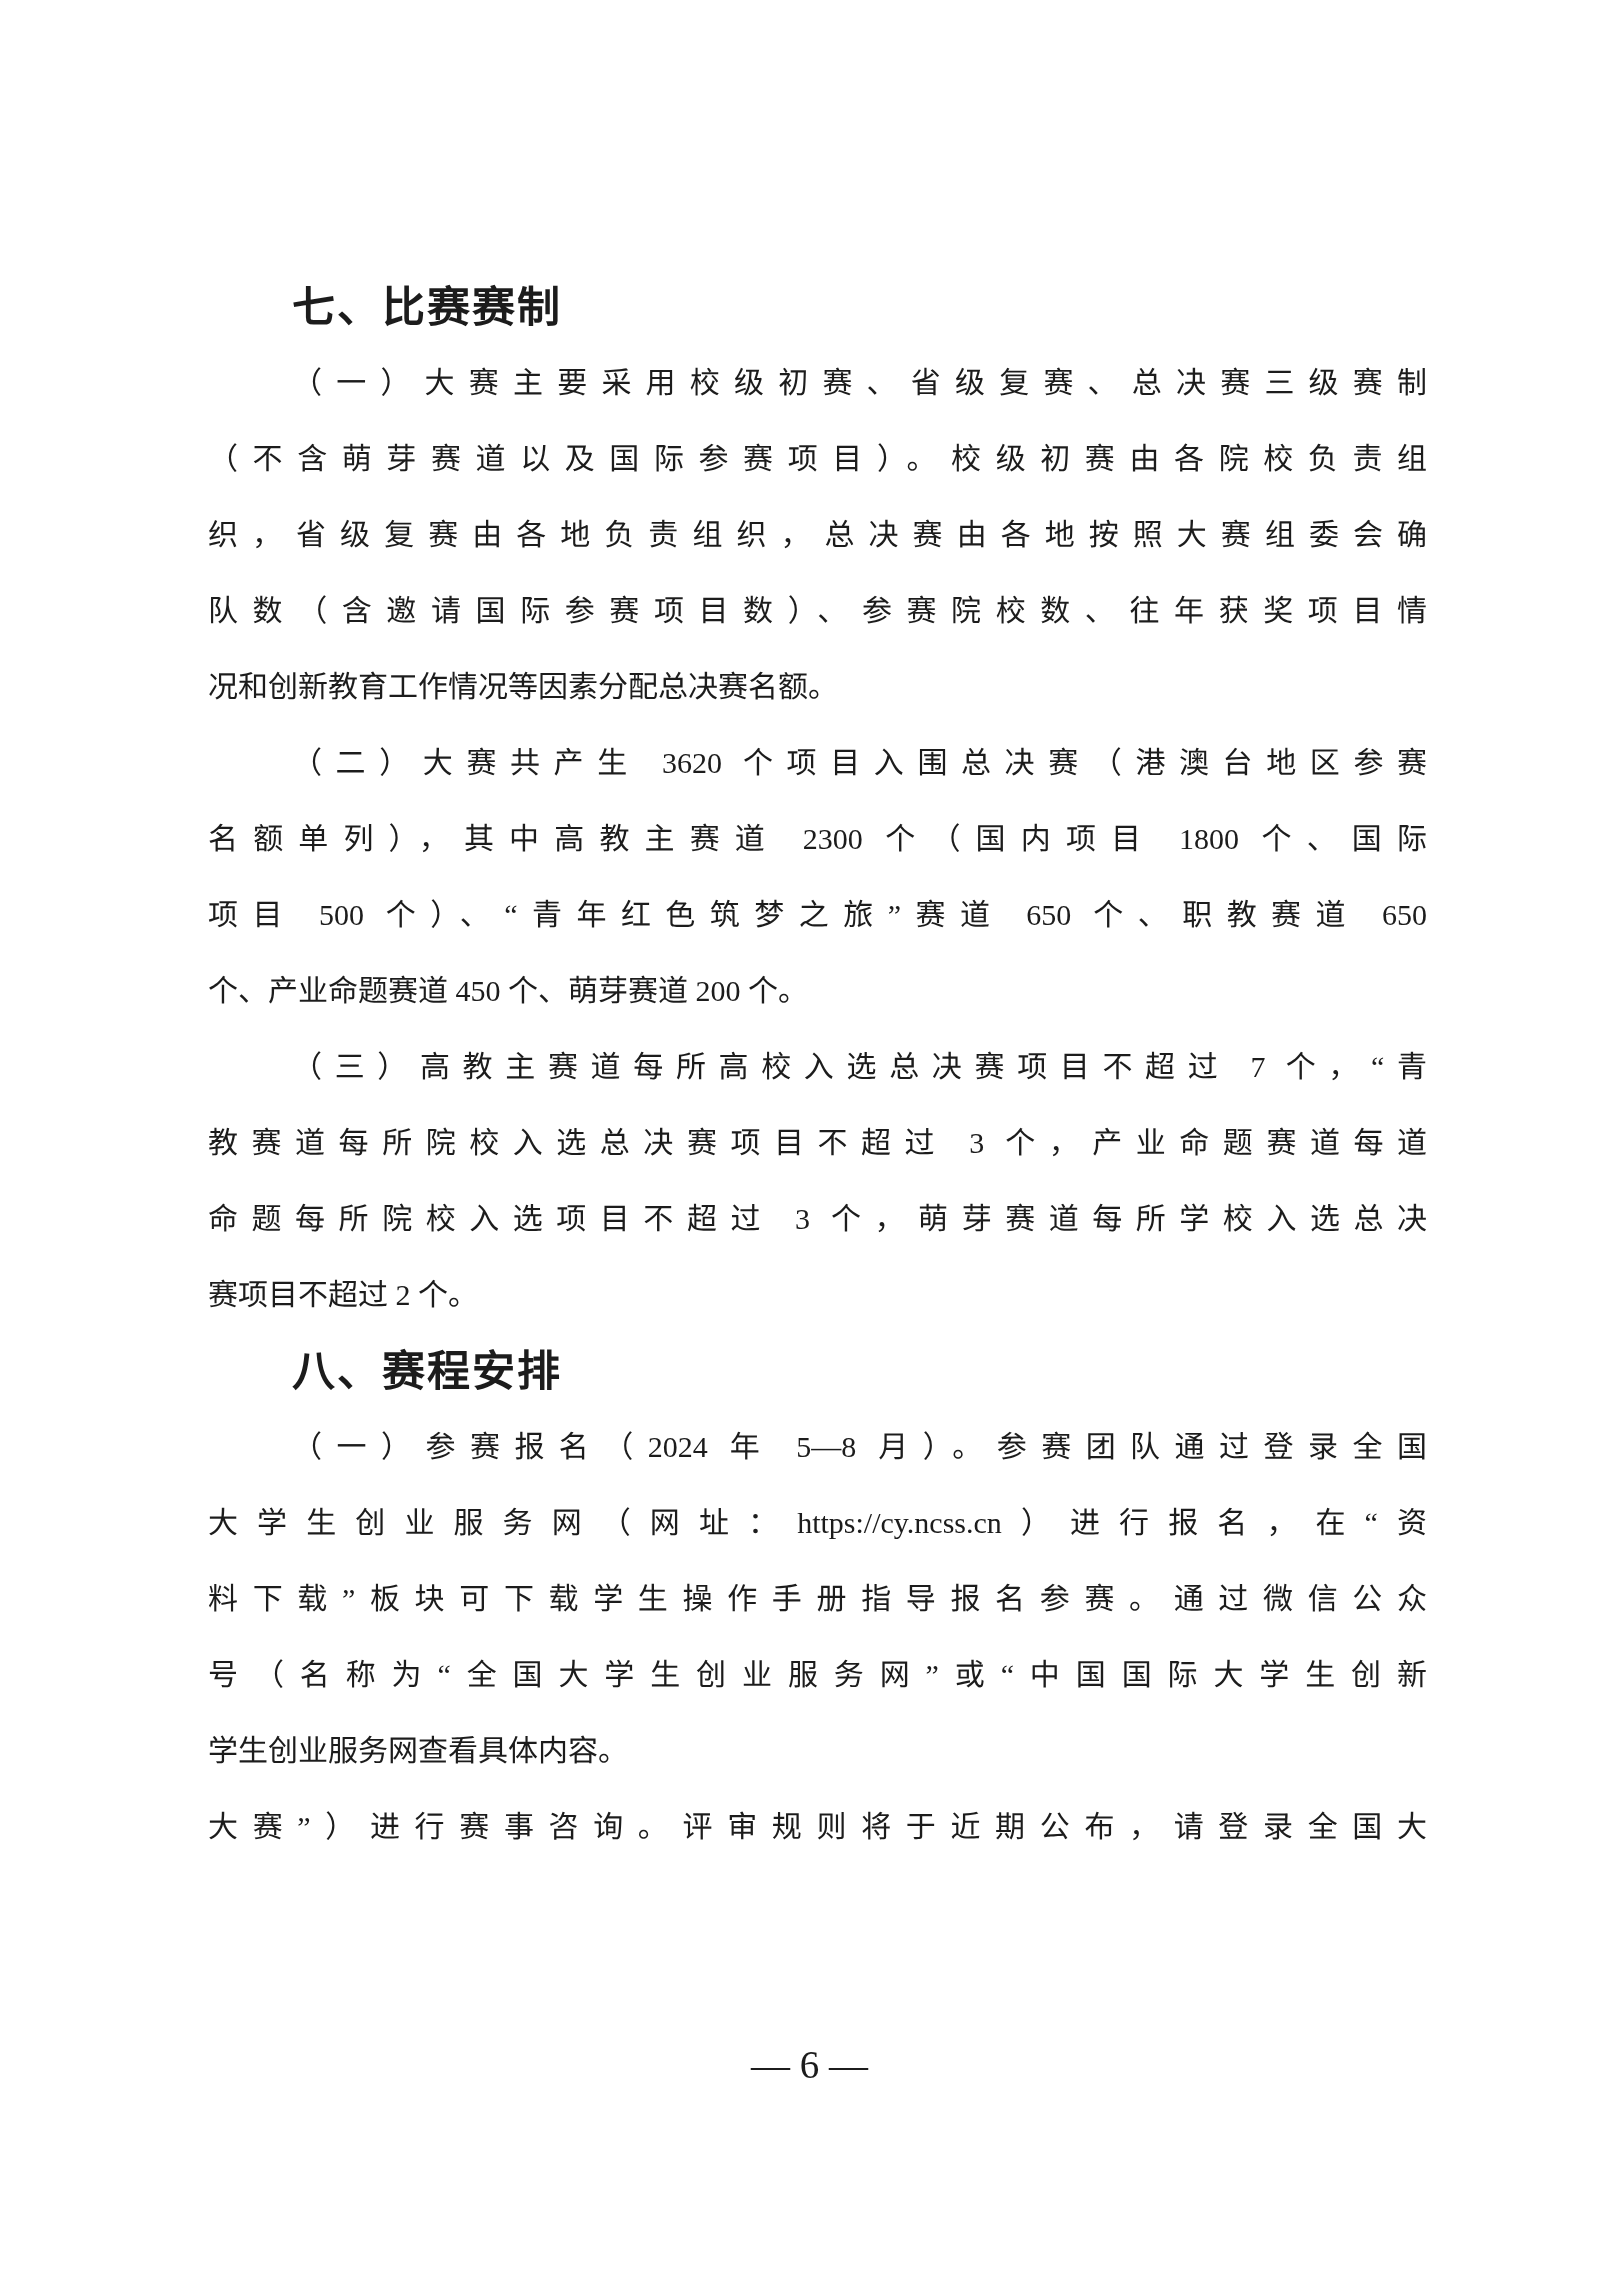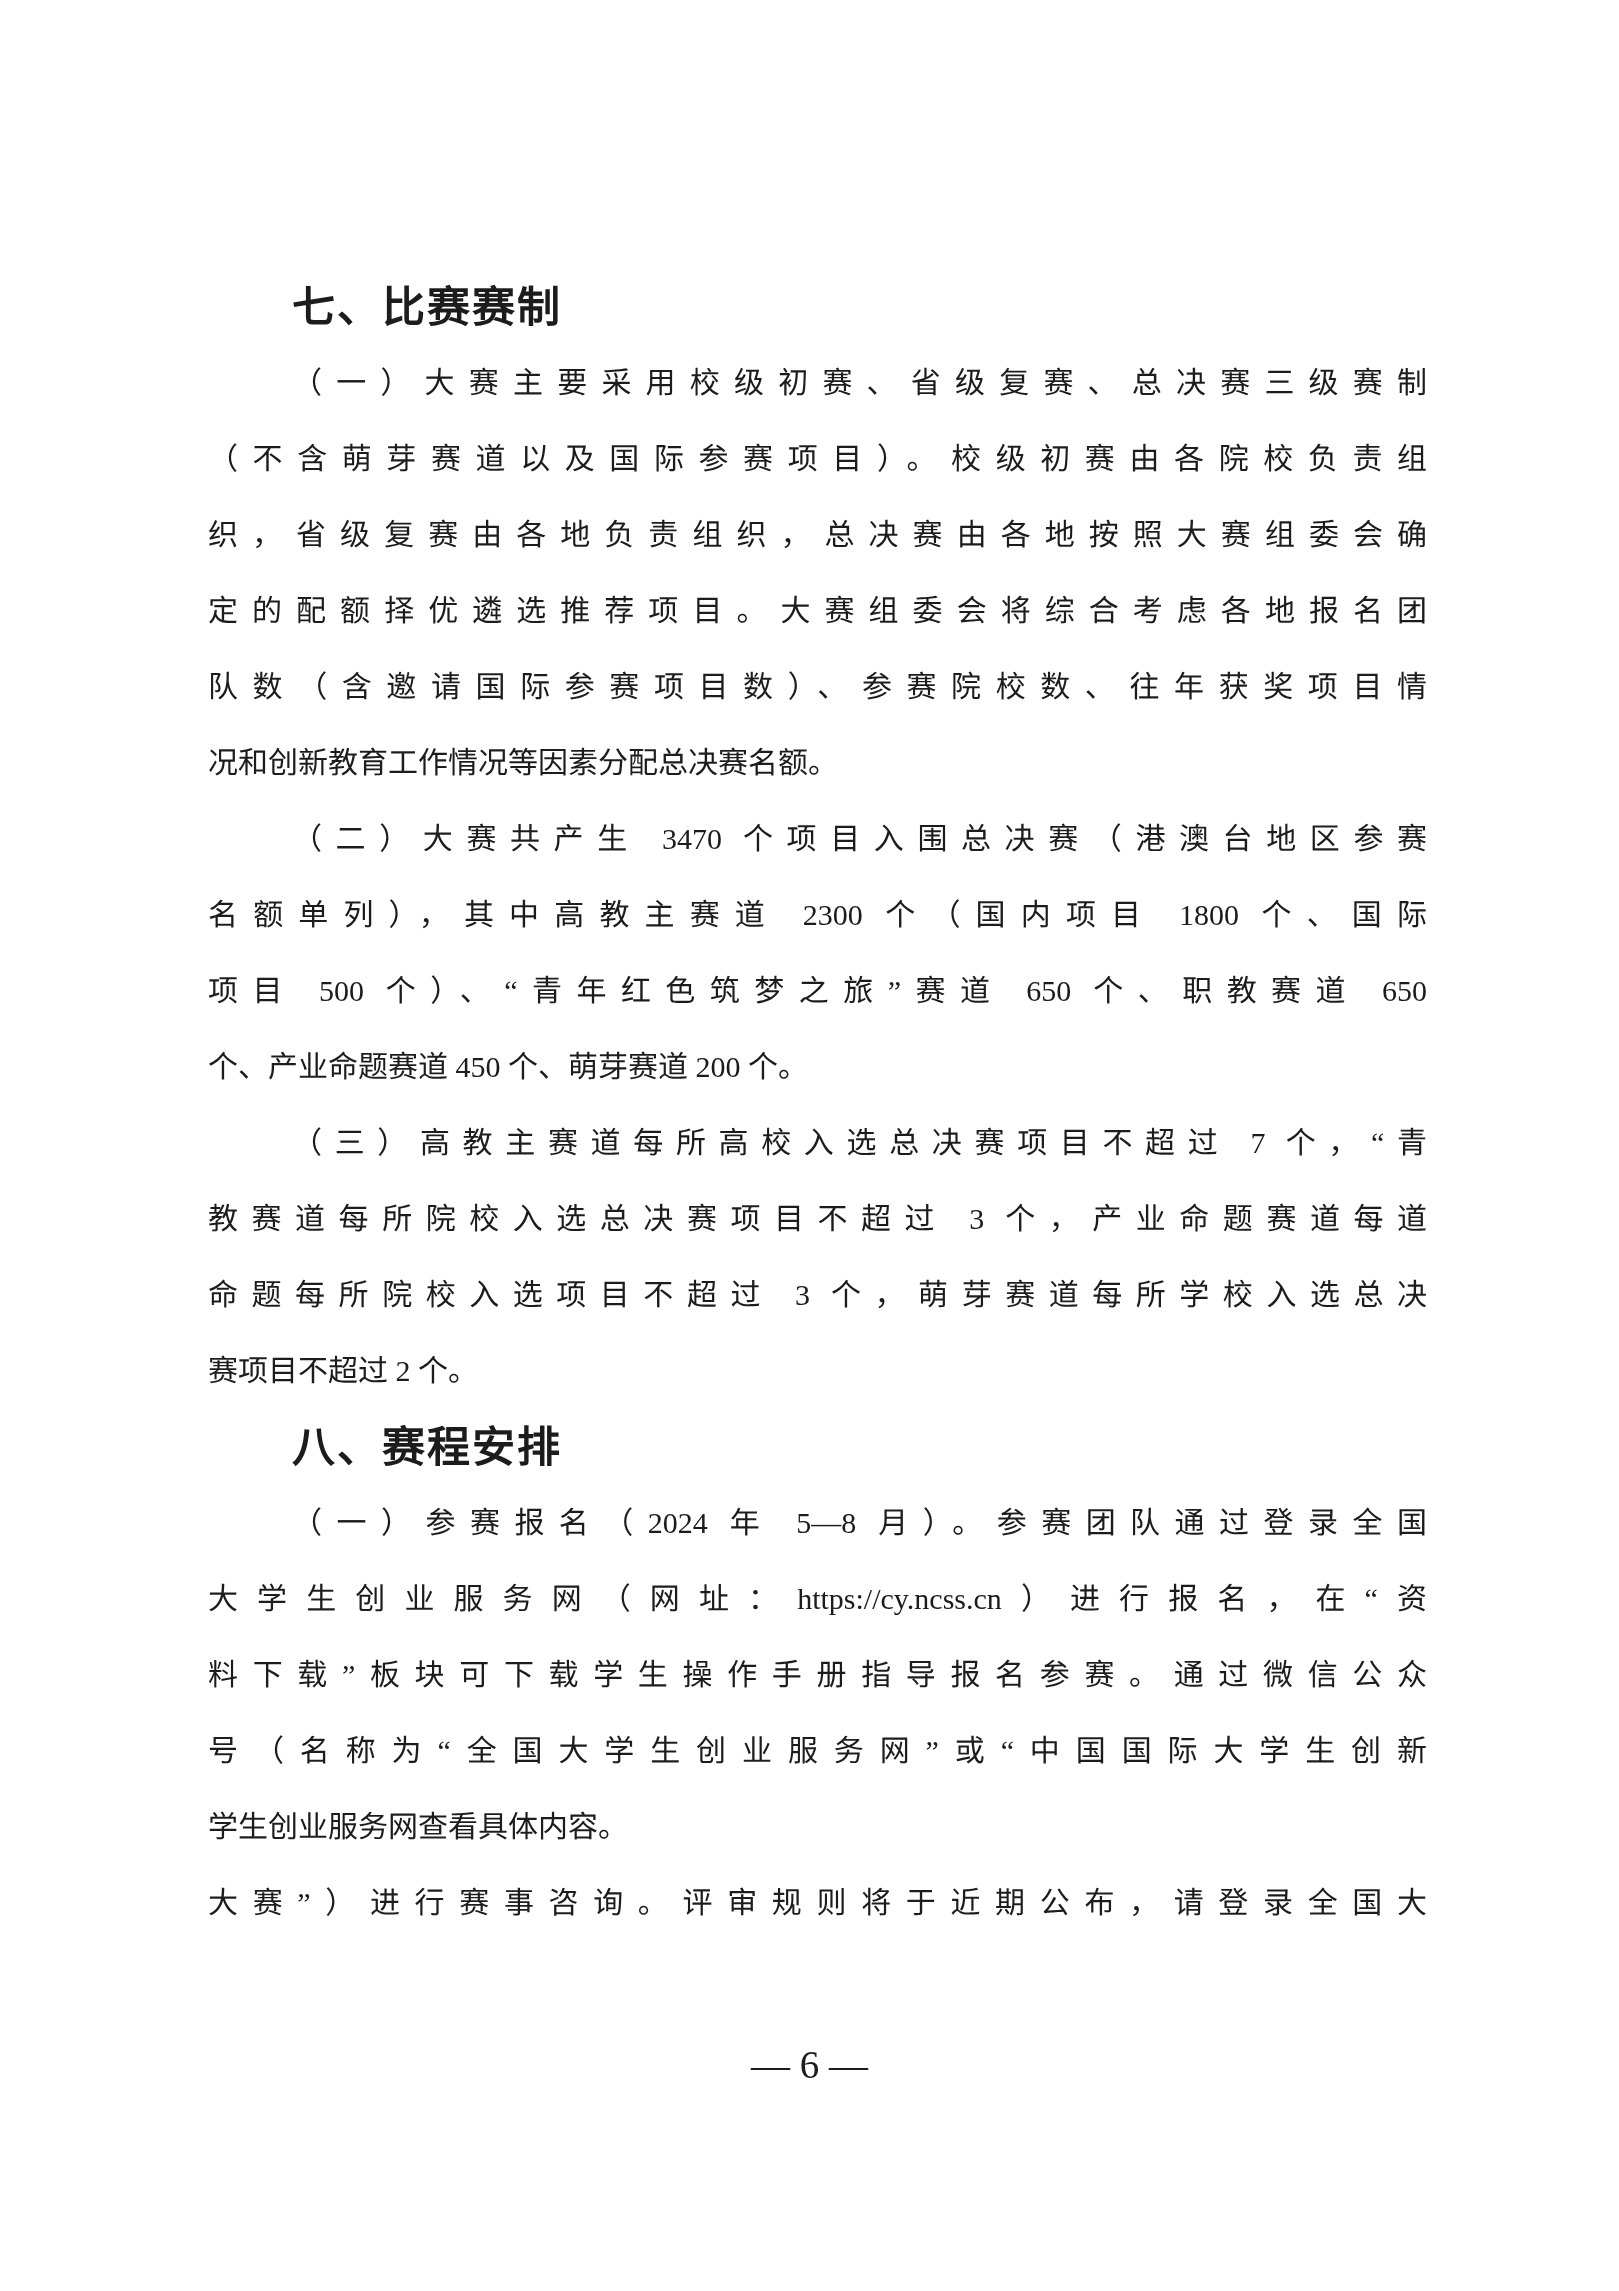--- a/index.html
+++ b/index.html
@@ -62,26 +62,25 @@
 </head>
 <body>
 
 <div class="page">
   <main class="content">
       <div class="heading">七、比赛赛制</div>
       <div class="para">
         <div class="line first just">（一）大赛主要采用校级初赛、省级复赛、总决赛三级赛制</div>
         <div class="line just">（不含萌芽赛道以及国际参赛项目）。校级初赛由各院校负责组</div>
         <div class="line just">织，省级复赛由各地负责组织，总决赛由各地按照大赛组委会确</div>
-        <div class="line just">定的配额择优遴选推荐项目。大赛组委会将综合考虑各地报名团</div>
         <div class="line just">队数（含邀请国际参赛项目数）、参赛院校数、往年获奖项目情</div>
         <div class="line">况和创新教育工作情况等因素分配总决赛名额。</div>
       </div>
       <div class="para">
-        <div class="line first just">（二）大赛共产生 3470 个项目入围总决赛（港澳台地区参赛</div>
+        <div class="line first just">（二）大赛共产生 3620 个项目入围总决赛（港澳台地区参赛</div>
         <div class="line just">名额单列），其中高教主赛道 2300 个（国内项目 1800 个、国际</div>
         <div class="line just">项目 500 个）、“青年红色筑梦之旅”赛道 650 个、职教赛道 650</div>
         <div class="line">个、产业命题赛道 450 个、萌芽赛道 200 个。</div>
       </div>
       <div class="para">
         <div class="line first just">（三）高教主赛道每所高校入选总决赛项目不超过 7 个，“青</div>
         <div class="line just">教赛道每所院校入选总决赛项目不超过 3 个，产业命题赛道每道</div>
         <div class="line just">命题每所院校入选项目不超过 3 个，萌芽赛道每所学校入选总决</div>
         <div class="line">赛项目不超过 2 个。</div>
       </div>

